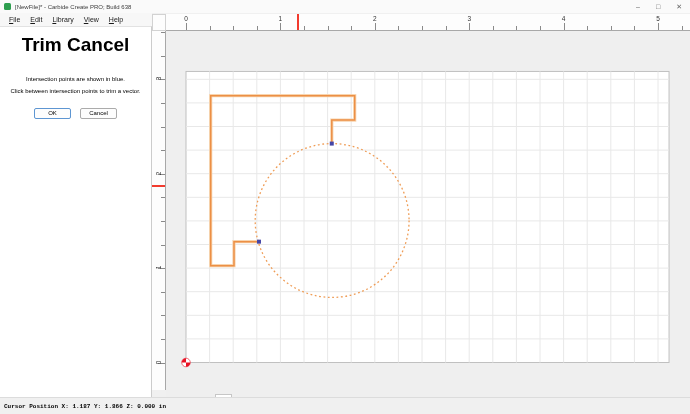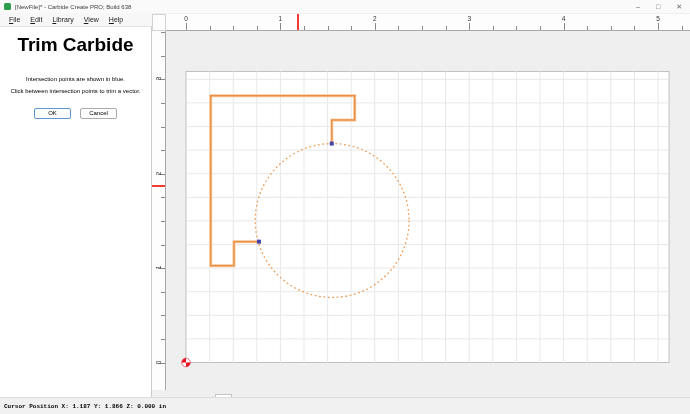--- a/index.html
+++ b/index.html
@@ -58,21 +58,21 @@
 
 <div class="menubar" id="menubar">
     <span class="menu-item"><u>F</u>ile</span>
     <span class="menu-item"><u>E</u>dit</span>
     <span class="menu-item"><u>L</u>ibrary</span>
     <span class="menu-item"><u>V</u>iew</span>
     <span class="menu-item"><u>H</u>elp</span>
   </div>
 
 <div class="left-panel">
-  <div class="panel-title">Trim Carbide</div>
+  <div class="panel-title">Trim Cancel</div>
   <div class="panel-instructions">
     <div>Intersection points are shown in blue.</div>
     <div>Click between intersection points to trim a vector.</div>
   </div>
   <div class="panel-buttons">
     <button class="btn default">OK</button>
     <button class="btn">Cancel</button>
   </div>
 </div>
 

